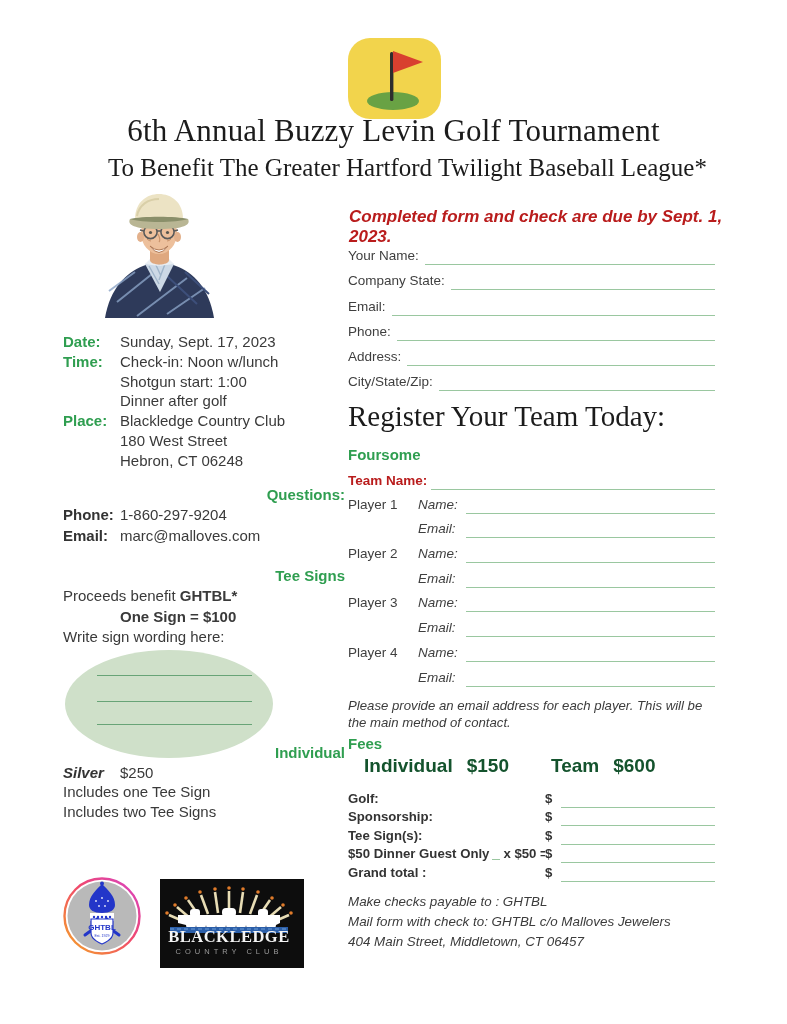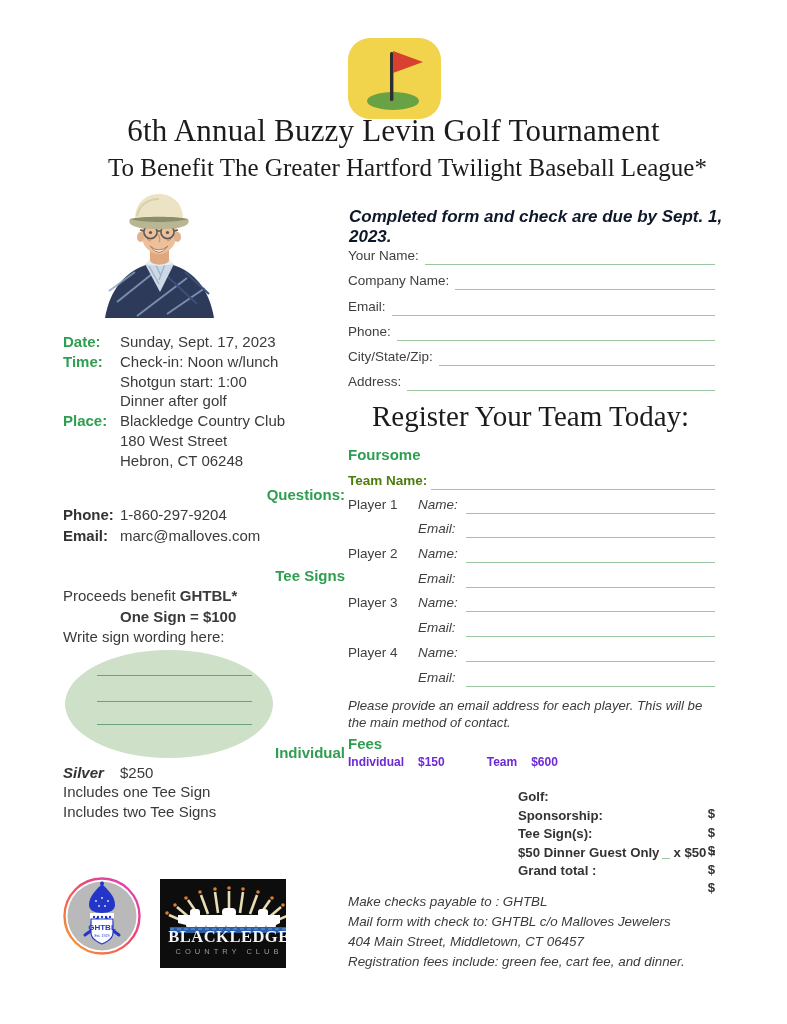--- a/index.html
+++ b/index.html
@@ -34,49 +34,49 @@
   .ts-indent { margin-left:57px; font-weight:bold; }
 
   .ellipse { left:65px; top:650px; width:208px; height:108px; background:#cfe0c9; border-radius:50%; z-index:1; }
   .ellipse-line { left:97px; width:155px; height:0; border-bottom:1.6px solid #68a477; z-index:2; }
 
   .sponsorship { left:63px; top:743px; width:282px; font-size:15px; line-height:19.6px; z-index:2; }
   .srow { display:flex; }
   .sname { width:57px; font-weight:bold; font-style:italic; color:#333; flex:none; }
 
   .logo-ghtbl { left:63px; top:877px; width:78px; height:78px; }
-  .logo-black { left:160px; top:879px; width:126px; height:89px; background:#0d0d0d; overflow:hidden; }
+  .logo-black { left:160px; top:879px; width:144px; height:89px; background:#0d0d0d; overflow:hidden; }
 
   
-  .due-note { left:349px; top:207px; width:380px; font-size:17px; font-style:italic; font-weight:bold; color:#0f172a; }
+  .due-note { left:349px; top:207px; width:380px; font-size:17px; font-style:italic; font-weight:bold; color:#b91c1c; }
 
   .contact { left:348px; top:240px; width:367px; }
   .crow { display:flex; align-items:flex-end; height:25.2px; }
   .clabel { font-size:13.5px; color:#3f3f3f; padding-bottom:2px; white-space:nowrap; flex:none; padding-right:6px; }
   .fill-line { flex:1; border-bottom:1.6px solid #9ac7a0; height:4px; }
 
-  .register-h { left:348px; top:400px; width:400px; font-family:"Liberation Serif", serif; font-size:29px; color:#1b1b1b;margin-left:24px; }
+  .register-h { left:348px; top:400px; width:400px; font-family:"Liberation Serif", serif; font-size:29px; color:#1b1b1b; }
   .foursome-h { left:348px; top:446px; }
 
   .teamrow { left:348px; top:466px; width:367px; display:flex; align-items:flex-end; height:24px; }
-  .tn-label { font-size:13.5px; font-weight:bold; color:#4d7c0f; padding-bottom:2px; padding-right:4px; flex:none; }
+  .tn-label { font-size:13.5px; font-weight:bold; color:#b91c1c; padding-bottom:2px; padding-right:4px; flex:none; }
 
   .players { left:348px; top:489px; width:367px; }
   .prow { display:flex; align-items:flex-end; height:24.7px; }
   .pcol { width:70px; font-size:13.5px; color:#3f3f3f; padding-bottom:2px; flex:none; }
   .fcol { width:48px; font-size:13.5px; color:#3f3f3f; padding-bottom:2px; flex:none;font-style:italic; }
 
   .players-note { left:348px; top:697px; width:372px; font-size:13.2px; font-style:italic; color:#3c3c3c; line-height:17.2px; }
 
   .fees-h { left:348px; top:735px; }
-  .fees-prices { left:348px; top:755px; width:367px; font-size:12px; font-weight:bold; color:#6d28d9; }
+  .fees-prices { left:364px; top:755px; width:367px; font-size:19px; font-weight:bold; color:#14532d; }
   .fees-prices .gap-s { margin-right:14px; } .fees-prices .gap-l { margin-right:42px; }
 
   .feerows { left:348px; top:789px; width:367px; }
-  .frow { display:flex; align-items:flex-end; height:18.5px;flex-direction:column; }
+  .frow { display:flex; align-items:flex-end; height:18.5px; }
   .flabel-wrap { width:197px; display:flex; align-items:flex-end; flex:none; overflow:hidden; }
   .flabel { font-size:13.2px; font-weight:bold; color:#333; padding-bottom:2px; white-space:nowrap; }
   .mini-line { width:18px; min-width:8px; flex-shrink:1; border-bottom:1.6px solid #9ac7a0; height:4px; margin:0 3px 3px 3px; }
   .dollar { font-size:13.2px; font-weight:bold; color:#333; padding-bottom:2px; flex:none; }
   .fee-line { flex:1; margin-left:9px; border-bottom:1.6px solid #9ac7a0; height:4px; }
 
   .footer-note { left:348px; top:892px; width:390px; font-size:13.4px; font-style:italic; color:#3c3c3c; line-height:19.9px; }
 
   .black-title { position:absolute; left:0; top:48px; width:138px; text-align:center;
     font-family:"Liberation Serif", serif; font-weight:bold; font-size:16.5px; color:#f4f4f4; letter-spacing:0.5px; }
@@ -280,37 +280,37 @@
   </div>
 
   <div class="abs due-note">Completed form and check are due by Sept. 1, 2023.</div>
 
   <div class="abs contact">
     <div class="crow">
         <span class="clabel">Your Name:</span>
         <span class="fill-line"></span>
       </div>
     <div class="crow">
-        <span class="clabel">Company Name:</span>
+        <span class="clabel">Company State:</span>
         <span class="fill-line"></span>
       </div>
     <div class="crow">
         <span class="clabel">Email:</span>
         <span class="fill-line"></span>
       </div>
     <div class="crow">
         <span class="clabel">Phone:</span>
         <span class="fill-line"></span>
       </div>
     <div class="crow">
+        <span class="clabel">Address:</span>
+        <span class="fill-line"></span>
+      </div>
+    <div class="crow">
         <span class="clabel">City/State/Zip:</span>
-        <span class="fill-line"></span>
-      </div>
-    <div class="crow">
-        <span class="clabel">Address:</span>
         <span class="fill-line"></span>
       </div>
   </div>
 
   <div class="abs register-h">Register Your Team Today:</div>
   <div class="abs green-h foursome-h">Foursome</div>
 
   <div class="abs teamrow">
     <span class="tn-label">Team Name:</span>
     <span class="fill-line"></span>
@@ -403,16 +403,15 @@
         </div>
       <span class="dollar">$</span>
         <span class="fee-line"></span>
     </div>
   </div>
 
   <div class="abs footer-note">
     <div>Make  checks payable to : GHTBL</div>
     <div>Mail form with check to: GHTBL c/o Malloves Jewelers</div>
     <div>404 Main Street, Middletown, CT 06457</div>
-    <div>Registration fees include: green fee, cart fee, and dinner.</div>
   </div>
 
 </div>
 
 </body></html>

